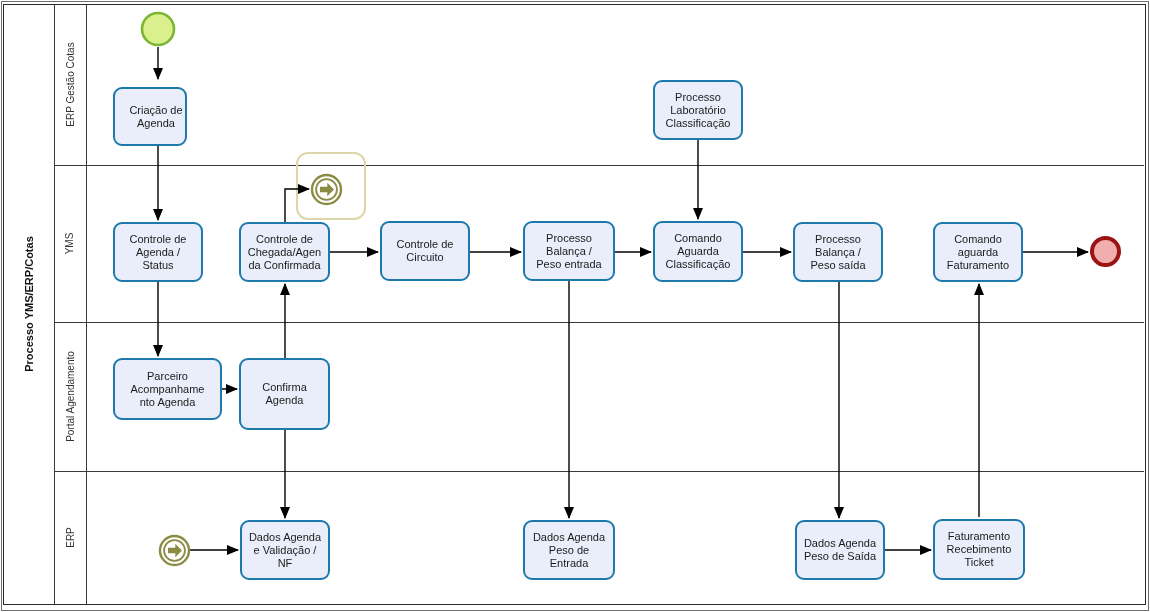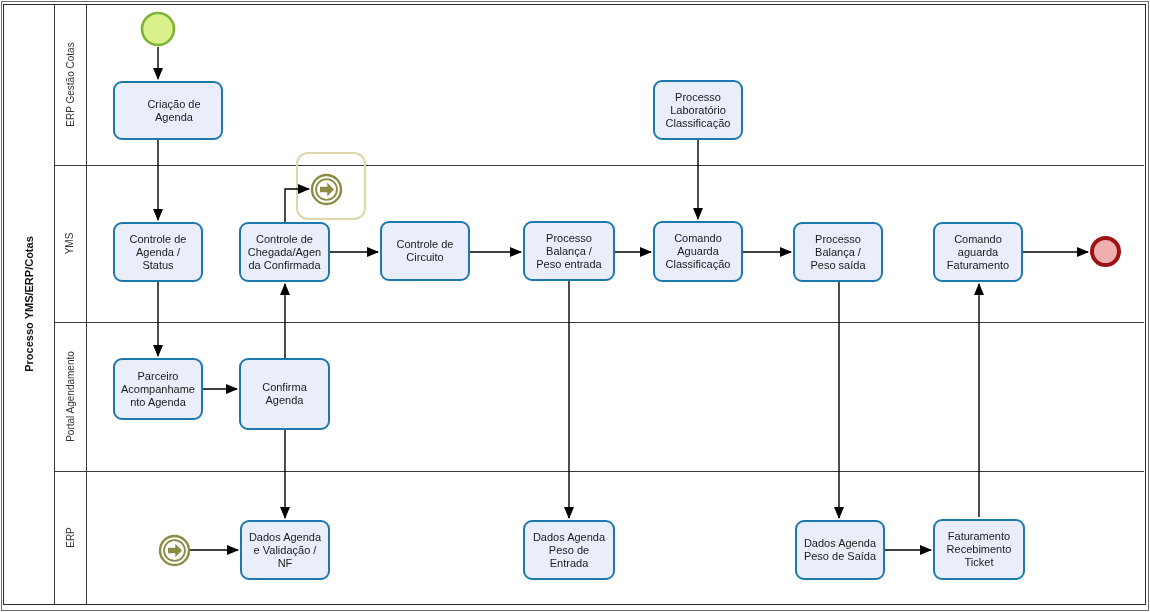--- a/index.html
+++ b/index.html
@@ -84,21 +84,21 @@
       <polyline points="698,140 698,219" fill="none" stroke="#000000" stroke-width="1.4" marker-end="url(#arw)"></polyline>
       <polyline points="743,252 791,252" fill="none" stroke="#000000" stroke-width="1.4" marker-end="url(#arw)"></polyline>
       <polyline points="569,281 569,518" fill="none" stroke="#000000" stroke-width="1.4" marker-end="url(#arw)"></polyline>
       <polyline points="839,282 839,518" fill="none" stroke="#000000" stroke-width="1.4" marker-end="url(#arw)"></polyline>
       <polyline points="885,550 931,550" fill="none" stroke="#000000" stroke-width="1.4" marker-end="url(#arw)"></polyline>
       <polyline points="979,517 979,284" fill="none" stroke="#000000" stroke-width="1.4" marker-end="url(#arw)"></polyline>
       <polyline points="1023,252 1088,252" fill="none" stroke="#000000" stroke-width="1.4" marker-end="url(#arw)"></polyline>
     </svg>
 
   <div id="nodes">
-      <div class="task" style="left: 113px; top: 81px; width: 110px; height: 59px; background: rgb(233, 238, 250); border: 2px solid rgb(29, 121, 171); padding-left: 14px;">Criação de
+      <div class="task" style="left: 113px; top: 87px; width: 74px; height: 59px; background: rgb(233, 238, 250); border: 2px solid rgb(29, 121, 171); padding-left: 14px;">Criação de
 Agenda</div>
       <div class="task" style="left: 653px; top: 80px; width: 90px; height: 60px; background: rgb(233, 238, 250); border: 2px solid rgb(29, 121, 171);">Processo
 Laboratório
 Classificação</div>
       <div class="task" style="left: 113px; top: 222px; width: 90px; height: 60px; background: rgb(233, 238, 250); border: 2px solid rgb(29, 121, 171);">Controle de
 Agenda /
 Status</div>
       <div class="task" style="left: 239px; top: 222px; width: 91px; height: 60px; background: rgb(233, 238, 250); border: 2px solid rgb(29, 121, 171);">Controle de
 Chegada/Agen
 da Confirmada</div>
@@ -109,21 +109,21 @@
 Peso entrada</div>
       <div class="task" style="left: 653px; top: 221px; width: 90px; height: 61px; background: rgb(233, 238, 250); border: 2px solid rgb(29, 121, 171);">Comando
 Aguarda
 Classificação</div>
       <div class="task" style="left: 793px; top: 222px; width: 90px; height: 60px; background: rgb(233, 238, 250); border: 2px solid rgb(29, 121, 171);">Processo
 Balança /
 Peso saída</div>
       <div class="task" style="left: 933px; top: 222px; width: 90px; height: 60px; background: rgb(233, 238, 250); border: 2px solid rgb(29, 121, 171);">Comando
 aguarda
 Faturamento</div>
-      <div class="task" style="left: 113px; top: 358px; width: 90px; height: 62px; background: rgb(233, 238, 250); border: 2px solid rgb(29, 121, 171);">Parceiro
+      <div class="task" style="left: 113px; top: 358px; width: 109px; height: 62px; background: rgb(233, 238, 250); border: 2px solid rgb(29, 121, 171);">Parceiro
 Acompanhame
 nto Agenda</div>
       <div class="task" style="left: 239px; top: 358px; width: 91px; height: 72px; background: rgb(233, 238, 250); border: 2px solid rgb(29, 121, 171);">Confirma
 Agenda</div>
       <div class="task" style="left: 240px; top: 520px; width: 90px; height: 60px; background: rgb(233, 238, 250); border: 2px solid rgb(29, 121, 171);">Dados Agenda
 e Validação /
 NF</div>
       <div class="task" style="left: 523px; top: 520px; width: 92px; height: 60px; background: rgb(233, 238, 250); border: 2px solid rgb(29, 121, 171);">Dados Agenda
 Peso de
 Entrada</div>

